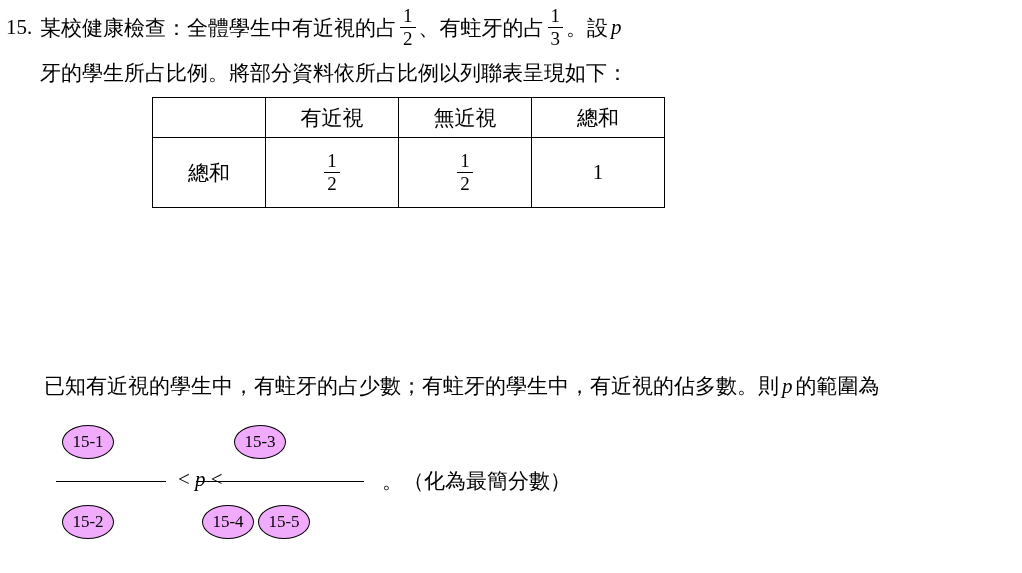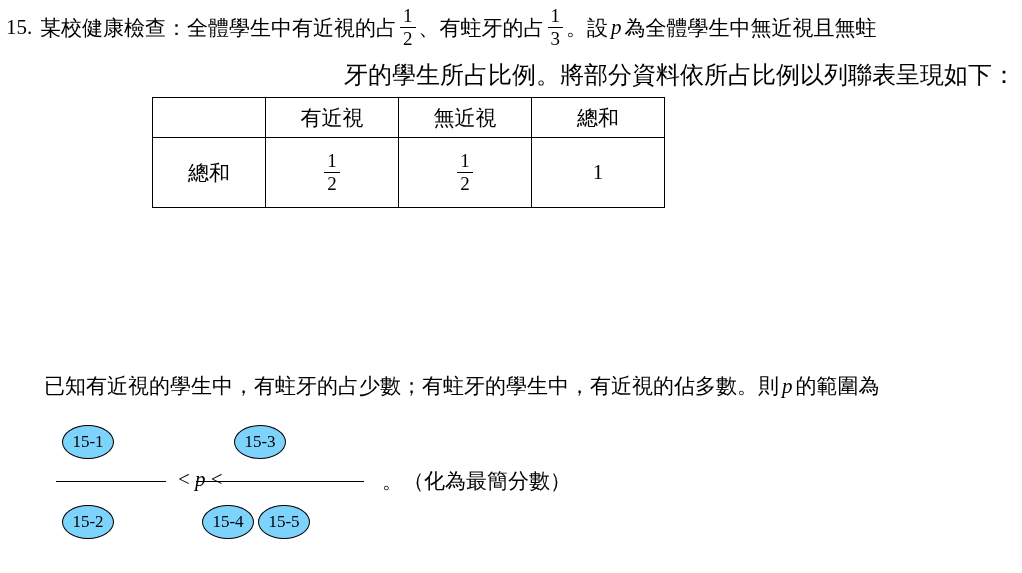--- a/index.html
+++ b/index.html
@@ -50,22 +50,21 @@
     align-items: center;
     flex-wrap: nowrap;
     font-size: 21px;
     line-height: 1.15;
     white-space: nowrap;
   }
   .run .txt { padding-top: 2px; }
   .line2 {
     margin-top: 10px;
     padding-left: 34px;
-    font-size: 24px;
-    text-align: right;
+    font-size: 21px;
   }
 
   
   .frac {
     display: inline-flex;
     flex-direction: column;
     align-items: center;
     justify-content: center;
     vertical-align: middle;
     margin: 0 3px;
@@ -138,21 +137,21 @@
   .blank {
     position: absolute;
     width: 52px;
     height: 34px;
     border: 1.6px solid #000;
     border-radius: 50%;
     display: flex;
     align-items: center;
     justify-content: center;
     font-size: 17px;
-    background: #7dd3fc;
+    background: #f0abfc;
     box-sizing: border-box;
   }
   .bar {
     position: absolute;
     height: 0;
     border-top: 1.6px solid #000;
   }
   .op {
     position: absolute;
     font-size: 21px;
@@ -179,21 +178,20 @@
             <span class="num">1</span>
             <span class="den">2</span>
           </span>
           <span class="txt">、有蛀牙的占</span>
           <span class="frac">
             <span class="num">1</span>
             <span class="den">3</span>
           </span>
           <span class="txt">。設</span>
           <span class="ital">p</span>
-          <span class="txt">為全體學生中無近視且無蛀</span>
         </div>
       </div>
     </div>
     <div class="line2">牙的學生所占比例。將部分資料依所占比例以列聯表呈現如下：</div>
   </div>
 
   <div class="tbl-wrap">
     <table class="cross">
       <tbody>
           <tr class="c-head">

